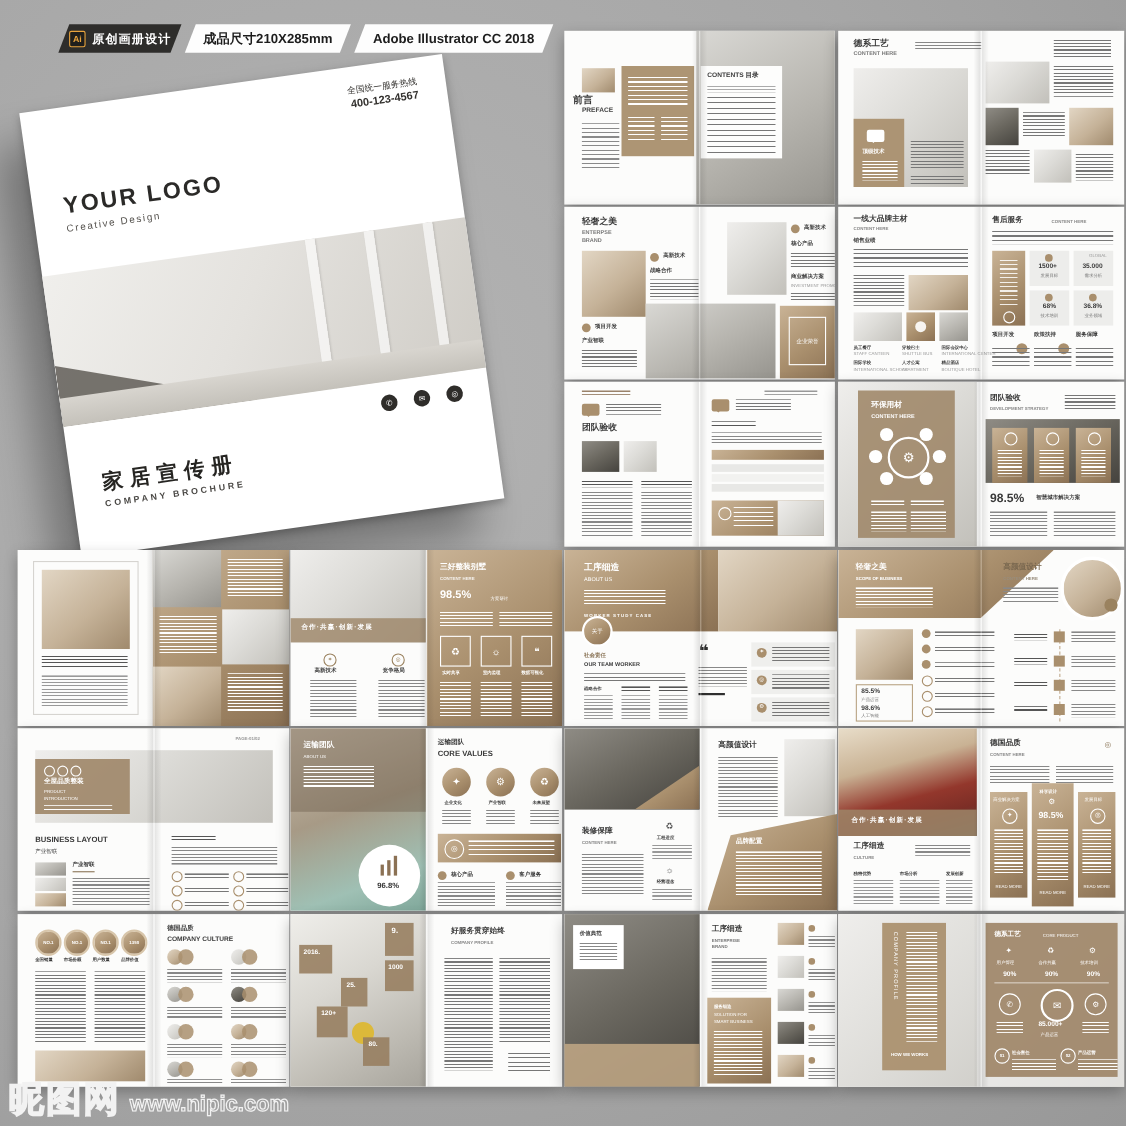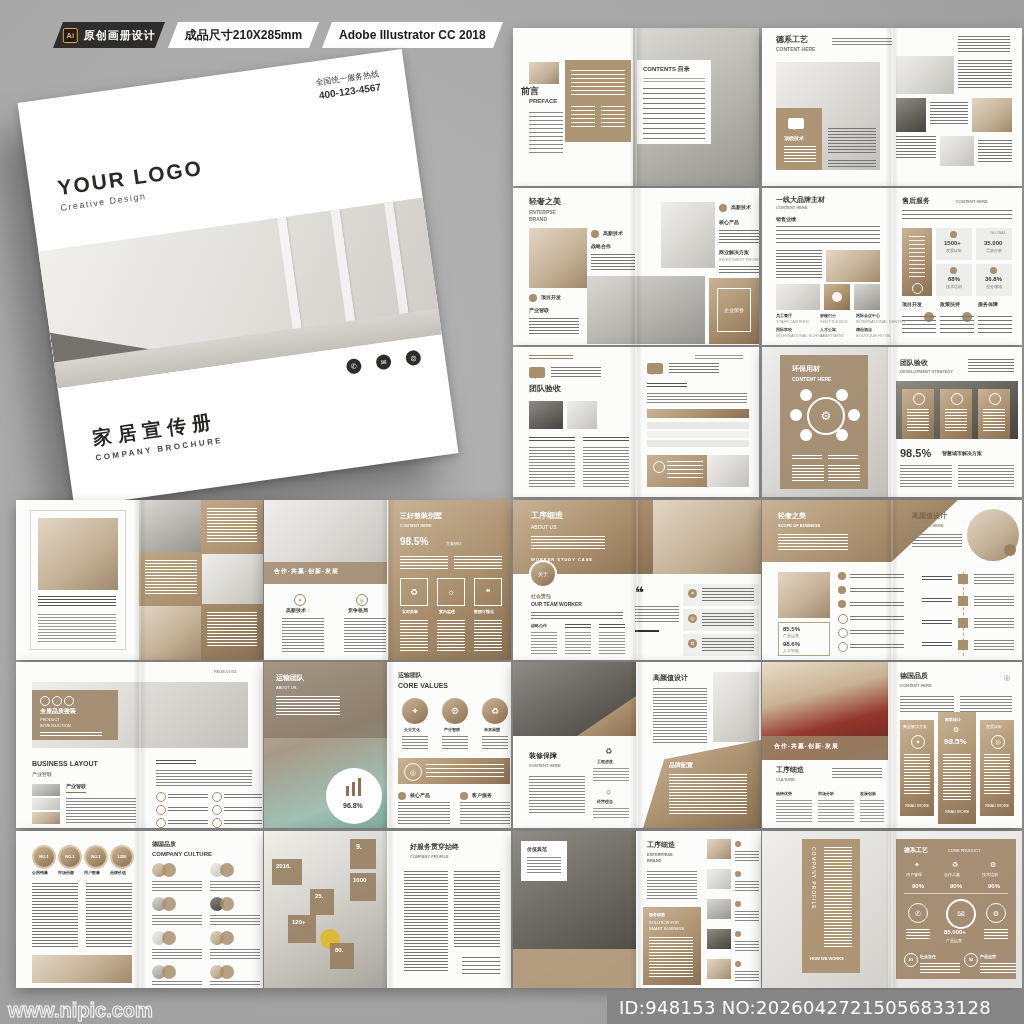--- a/index.html
+++ b/index.html
@@ -666,19 +666,17 @@
         <div class="txt" style="position: absolute; left: 158px; top: 124px; font-size: 4px; color: rgb(255, 255, 255); font-weight: 700;">社会责任</div>
         <div class="lines" style="position: absolute; left: 158px; top: 132px; width: 40px; height: 10px; background-image: repeating-linear-gradient(rgb(255, 255, 255) 0px, rgb(255, 255, 255) 1px, transparent 1px, transparent 3px);"></div>
         <div class="circ" style="position: absolute; left: 202px; top: 122px; height: 12px; width: 12px; background: transparent; border: 1px solid rgb(255, 255, 255); color: rgb(255, 255, 255); font-size: 4px; font-weight: 700;">02</div>
         <div class="txt" style="position: absolute; left: 218px; top: 124px; font-size: 4px; color: rgb(255, 255, 255); font-weight: 700;">产品运营</div>
         <div class="lines" style="position: absolute; left: 218px; top: 132px; width: 36px; height: 10px; background-image: repeating-linear-gradient(rgb(255, 255, 255) 0px, rgb(255, 255, 255) 1px, transparent 1px, transparent 3px);"></div>
         <div class="fold"></div>
       </div>
     </div>
 
   <div id="wm">
+    <span class="w1">昵图网</span>
     <span class="w2">www.nipic.com</span>
-  </div>
-  <div id="idbar">
-    <span>ID:948153 NO:20260427215056833128</span>
   </div>
 
 </div>
 
 </body></html>

